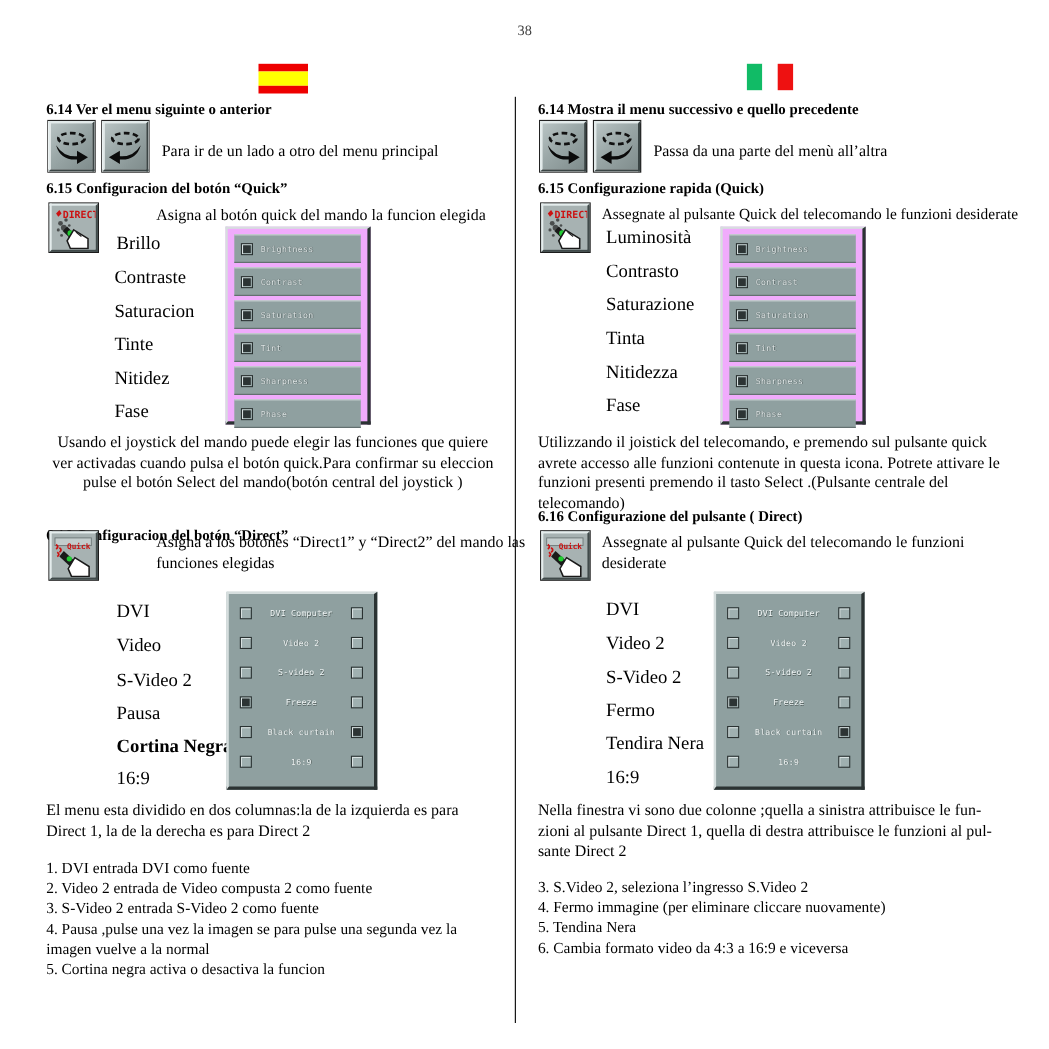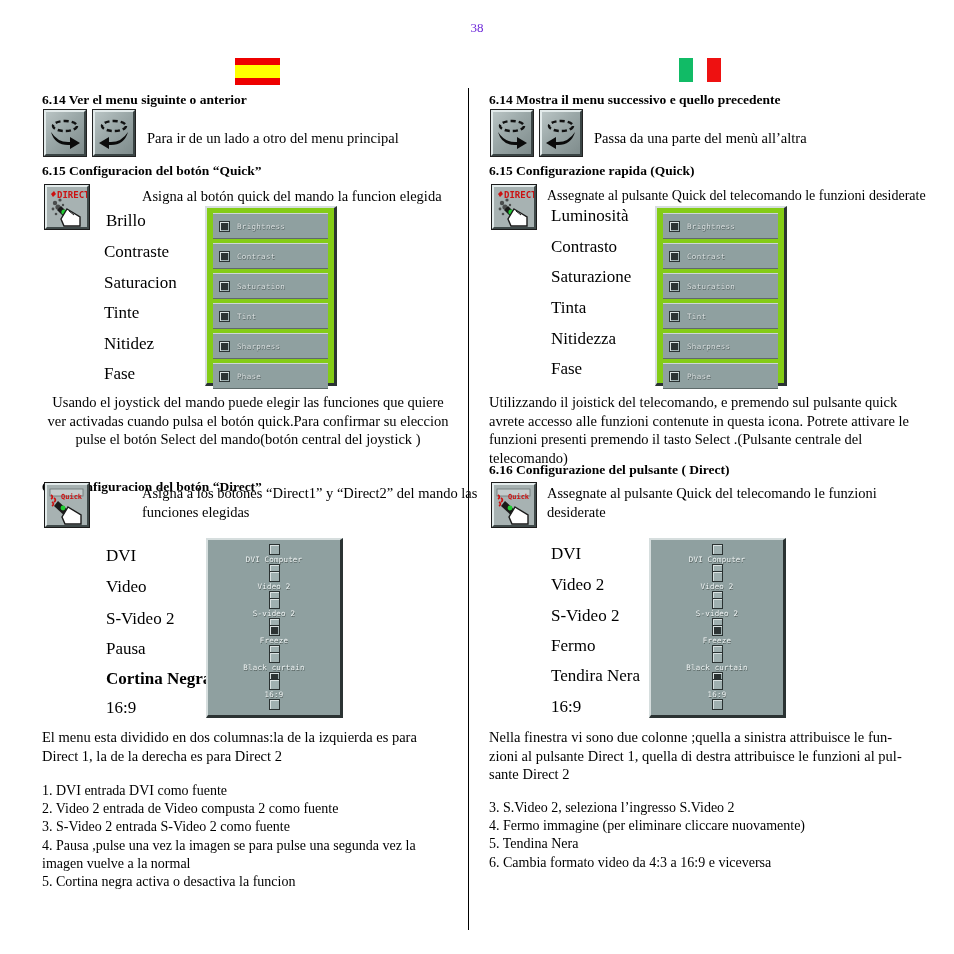--- a/index.html
+++ b/index.html
@@ -20,21 +20,21 @@
     width: 954px;
     height: 954px;
   }
   .page-number {
     position: absolute;
     top: 20px;
     left: 0;
     width: 954px;
     text-align: center;
     font-size: 13px;
-    color: #6d28d9;
+    color: #404040;
   }
   .divider {
     position: absolute;
     left: 468px;
     top: 88px;
     width: 1px;
     height: 842px;
     background: #000;
   }
   .column {
@@ -120,21 +120,21 @@
     border-right: 2px solid #404a4a;
     border-bottom: 2px solid #404a4a;
     box-shadow: 0 0 0 1px #1b1b1b;
     box-sizing: border-box;
     overflow: hidden;
   }
 
   
   .osd {
     position: absolute;
-    background: #84cc16;
+    background: #f0abfc;
     border-top: 2px solid #d6dede;
     border-left: 2px solid #d6dede;
     border-right: 3px solid #2b3333;
     border-bottom: 3px solid #2b3333;
     box-sizing: border-box;
   }
   .osd-quick {
     width: 132px;
     height: 180px;
     padding: 5px 6px;
@@ -184,21 +184,20 @@
     height: 180px;
     padding: 4px 5px;
     background: #8fa0a0;
   }
   .drow {
     height: 27px;
     display: flex;
     align-items: center;
     justify-content: space-between;
     padding: 0 5px;
-    flex-direction: column;
   }
   .drow .dlabel {
     font-family: "DejaVu Sans Mono", monospace;
     font-size: 7.5px;
     color: #f0f5f5;
     text-shadow: 0.5px 0.5px 0 #55615f;
     filter: blur(0.4px);
     letter-spacing: 0.2px;
     white-space: nowrap;
   }

